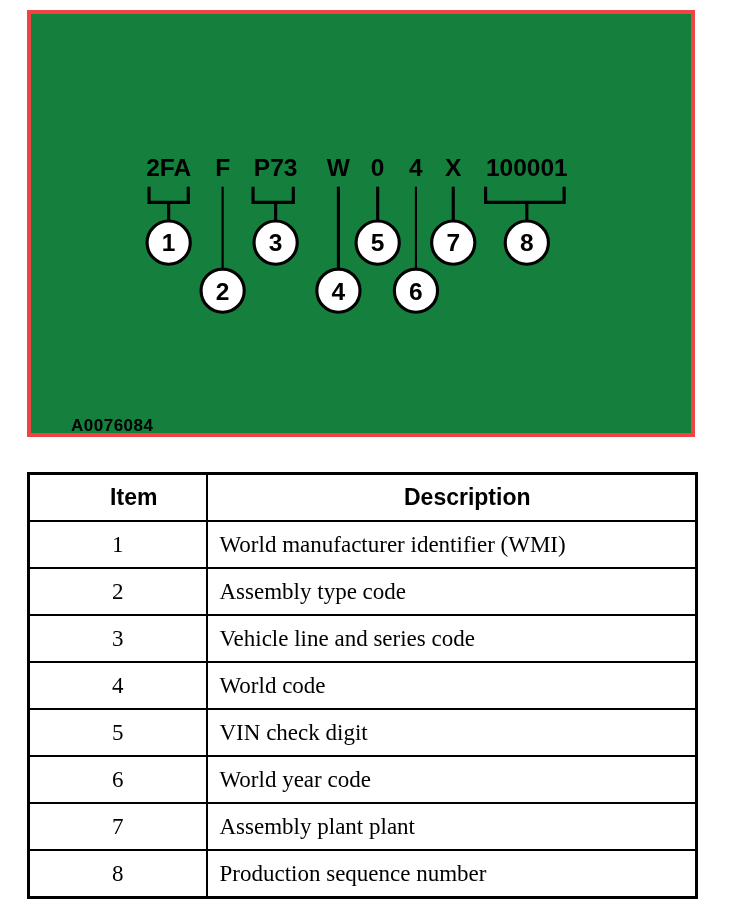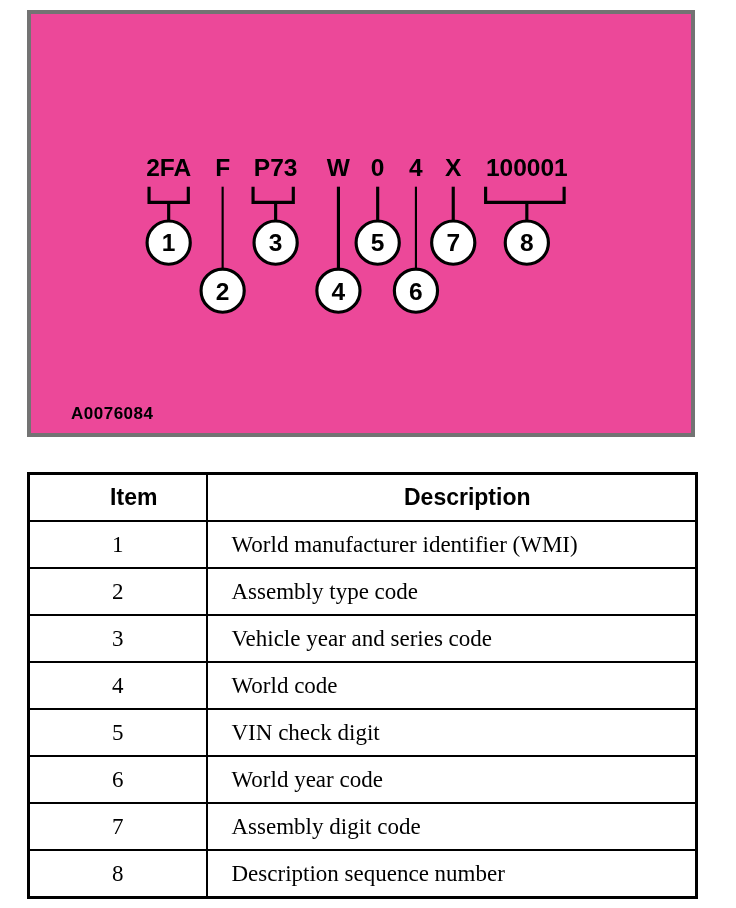--- a/index.html
+++ b/index.html
@@ -16,23 +16,23 @@
     overflow: hidden;
   }
 
   
   #figure-panel {
     position: absolute;
     left: 27px;
     top: 10px;
     width: 668px;
     height: 427px;
-    border: 4px solid #737373;
+    border: 4px solid #ef4444;
     box-sizing: border-box;
-    background: #ec4899;
+    background: #15803d;
   }
 
   #vin-diagram {
     position: absolute;
     left: 0;
     top: 0;
     width: 100%;
     height: 100%;
   }
 
@@ -65,21 +65,21 @@
   }
   .leader-thin {
     stroke: #000000;
     stroke-width: 2.2;
     fill: none;
   }
 
   #figure-id {
     position: absolute;
     left: 40px;
-    top: 390px;
+    top: 402px;
     font-family: "Liberation Sans", sans-serif;
     font-weight: bold;
     font-size: 17px;
     letter-spacing: 0.5px;
     color: #000000;
     white-space: nowrap;
   }
 
   
   #vin-table {
@@ -113,21 +113,21 @@
   #vin-table tbody td.cell-item {
     font-family: "Liberation Serif", serif;
     font-weight: normal;
     font-size: 23px;
   }
   #vin-table tbody td.cell-desc {
     font-family: "Liberation Serif", serif;
     font-weight: normal;
     font-size: 23px;
     text-align: left;
-    padding-left: 24px;
+    padding-left: 12px;
   }
 </style>
 </head>
 <body>
 
 <div id="figure-panel">
 
   <svg id="vin-diagram" viewBox="0 0 668 427">
 
     <text class="vin-segment-text" x="138" y="165">2FA</text>
@@ -202,36 +202,36 @@
     <tr>
       <td class="cell-item">1</td>
       <td class="cell-desc">World manufacturer identifier (WMI)</td>
     </tr>
     <tr>
       <td class="cell-item">2</td>
       <td class="cell-desc">Assembly type code</td>
     </tr>
     <tr>
       <td class="cell-item">3</td>
-      <td class="cell-desc">Vehicle year and series code</td>
+      <td class="cell-desc">Vehicle line and series code</td>
     </tr>
     <tr>
       <td class="cell-item">4</td>
       <td class="cell-desc">World code</td>
     </tr>
     <tr>
       <td class="cell-item">5</td>
       <td class="cell-desc">VIN check digit</td>
     </tr>
     <tr>
       <td class="cell-item">6</td>
       <td class="cell-desc">World year code</td>
     </tr>
     <tr>
       <td class="cell-item">7</td>
-      <td class="cell-desc">Assembly digit code</td>
+      <td class="cell-desc">Assembly plant plant</td>
     </tr>
     <tr>
       <td class="cell-item">8</td>
-      <td class="cell-desc">Description sequence number</td>
+      <td class="cell-desc">Production sequence number</td>
     </tr>
   </tbody>
 </table>
 
 </body></html>

